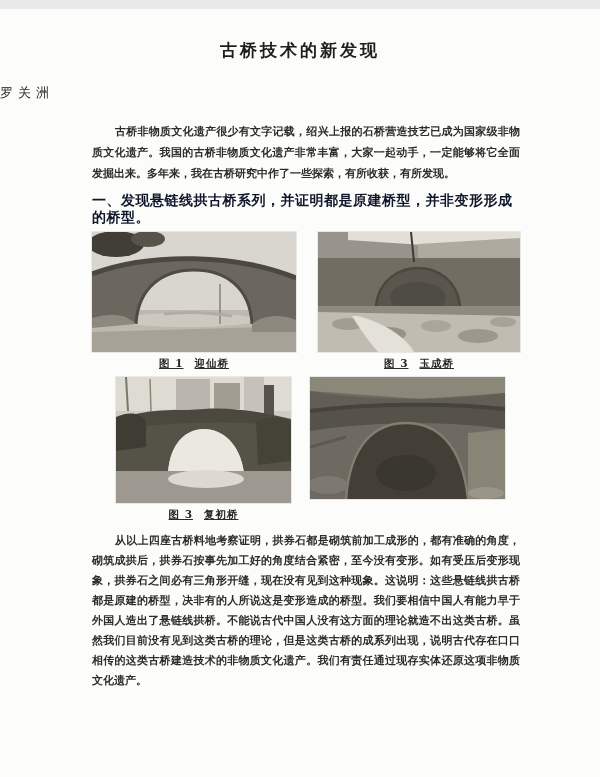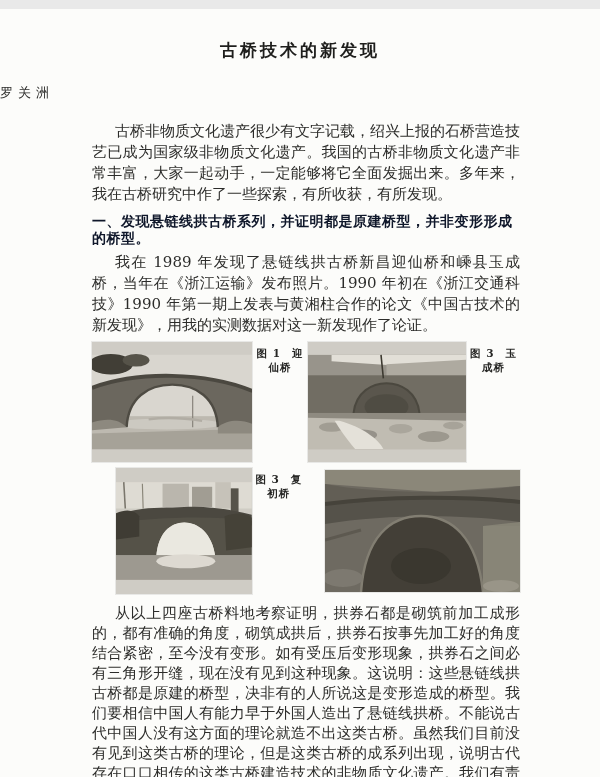--- a/index.html
+++ b/index.html
@@ -23,36 +23,37 @@
   .paper-author{
     margin-top:22px;text-align:left;
     font-size:13px;letter-spacing:5px;color:#2a2a28;
   }
   .paper-affiliation{
     margin-top:9px;text-align:center;
     font-size:9.5px;letter-spacing:0.5px;color:#3a3a38;
   }
   .para{
     margin:0;
-    font-size:15px;line-height:21px;
+    font-size:11px;line-height:21px;
     text-align:justify;text-justify:inter-character;
     text-indent:23px;
     color:#2c2c2a;
+    font-weight:bold;
   }
   .para.first{margin-top:19px;}
   .section-heading{
     margin:8px 0 0 0;
     font-size:14px;font-weight:bold;line-height:17px;
     letter-spacing:0.5px;color:#0f172a;
   }
   .para.after-heading{margin-top:5px;}
   .fig-row{display:flex;align-items:flex-start;margin-top:6px;}
   .fig-row.row1{justify-content:space-between;}
-  .fig-row.row2{justify-content:flex-start;align-items:center;}
-  figure{margin:0;display:flex;flex-direction:row;}
+  .fig-row.row2{justify-content:flex-start;}
+  figure{margin:0;display:flex;flex-direction:column;text-decoration:underline;}
   .photo{
     display:block;
     background:#cfccc5;
     box-shadow:0 0 0 1px rgba(0,0,0,0.08);
   }
   .fig-caption{
     margin-top:5px;
     text-align:center;
     font-size:10.5px;font-weight:bold;
     color:#262624;letter-spacing:1px;
@@ -68,21 +69,20 @@
 
 <div class="page">
   <h1 class="paper-title">古桥技术的新发现</h1>
   <div class="paper-author">罗关洲</div>
 
   <div class="content">
     <p class="para first">古桥非物质文化遗产很少有文字记载，绍兴上报的石桥营造技艺已成为国家级非物质文化遗产。我国的古桥非物质文化遗产非常丰富，大家一起动手，一定能够将它全面发掘出来。多年来，我在古桥研究中作了一些探索，有所收获，有所发现。</p>
 
     <h2 class="section-heading">一、发现悬链线拱古桥系列，并证明都是原建桥型，并非变形形成的桥型。</h2>
 
-    <p class="para after-heading">我在 1989 年发现了悬链线拱古桥新昌迎仙桥和嵊县玉成桥，当年在《浙江运输》发布照片。1990 年初在《浙江交通科技》1990 年第一期上发表与黄湘柱合作的论文《中国古技术的新发现》，用我的实测数据对这一新发现作了论证。</p>
 
     <div class="fig-row row1">
       <figure>
         <svg class="photo" width="204" height="120" viewBox="0 0 204 120" role="img">
           <rect width="204" height="120" fill="#d9d6cf"></rect>
           <rect y="78" width="204" height="42" fill="#bdb9b0"></rect>
           <path d="M0,100 L204,94 L204,120 L0,120 Z" fill="#a6a298"></path>
           <ellipse cx="95" cy="88" rx="70" ry="7" fill="#ccc9c1"></ellipse>
           <line x1="128" y1="52" x2="128" y2="92" stroke="#86827a" stroke-width="1.5"></line>
           <path d="M72,82 C95,79 115,80 140,84" stroke="#b1ada4" stroke-width="3" fill="none"></path>

